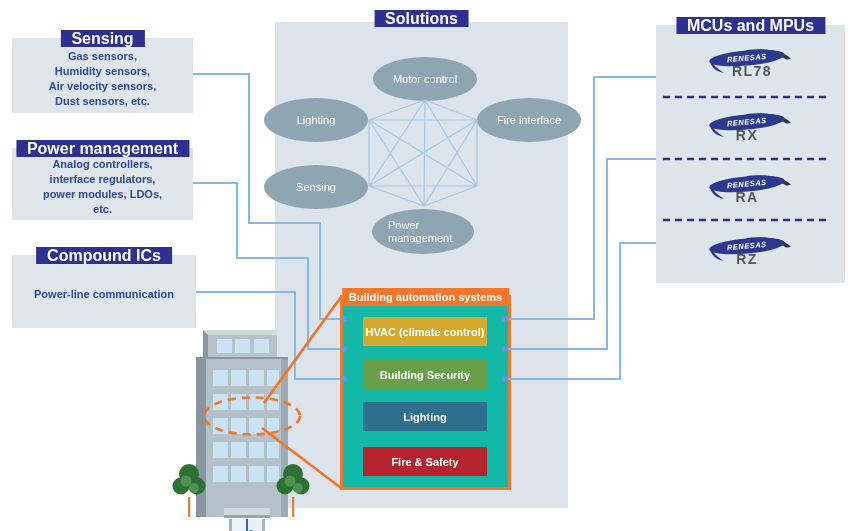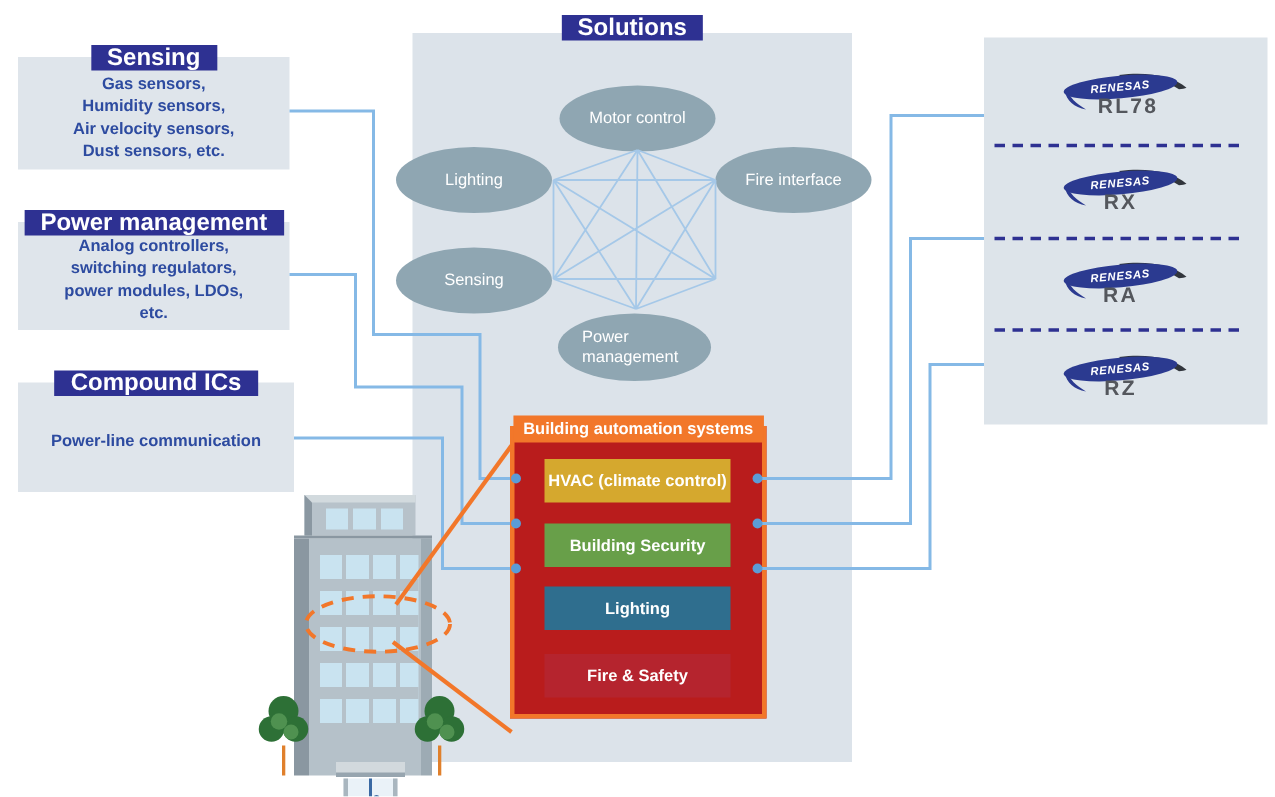--- a/index.html
+++ b/index.html
@@ -32,22 +32,22 @@
     color:#ffffff;font-size:11px;line-height:12.5px;padding:0 10px;box-sizing:border-box;z-index:4;
   }
   #node-motor{left:373px;top:57px;}
   #node-lighting{left:264px;top:98px;}
   #node-ui{left:477px;top:98px;}
   #node-sensing{left:264px;top:165px;}
   #node-connectivity{left:477px;top:165px;}
   #node-power{left:372px;top:209px;width:102px;height:45px;padding:0 16px;}
   
   .callout{
-    position:absolute;left:340px;top:284px;width:171px;height:195px;box-sizing:border-box;
-    background:#b91c1c;border:3px solid #f2772a;z-index:5;
+    position:absolute;left:340px;top:295px;width:171px;height:195px;box-sizing:border-box;
+    background:#14b8a6;border:3px solid #f2772a;z-index:5;
   }
   .tag-orange{
     position:absolute;left:50%;top:-10px;transform:translateX(-50%);
     background:#f2772a;color:#ffffff;font-weight:bold;font-size:11px;
     padding:3px 7px;white-space:nowrap;
   }
   .sys-bar{
     position:absolute;left:20px;width:124px;height:29px;
     display:flex;align-items:center;justify-content:center;
     color:#ffffff;font-weight:bold;font-size:11px;white-space:nowrap;
@@ -90,30 +90,31 @@
   <div class="info-box" id="box-sensing">
     <div class="tag">Sensing</div>
     <div class="box-body">Gas sensors,
 Humidity sensors,
 Air velocity sensors,
 Dust sensors, etc.</div>
   </div>
   <div class="info-box" id="box-power">
     <div class="tag">Power management</div>
     <div class="box-body">Analog controllers,
-switching regulators,
+interface regulators,
 power modules, LDOs,
 etc.</div>
   </div>
   <div class="info-box" id="box-compound">
     <div class="tag">Compound ICs</div>
     <div class="box-body">Power-line communication</div>
   </div>
 
   <div class="panel mcu-panel">
+    <div class="tag">MCUs and MPUs</div>
 
     <div class="logo" id="logo-0">
       <svg width="92" height="30" viewBox="0 0 92 30">
         <path d="M42,2 C62,-0.5 78,3 87,10.5 C86,11 84,11.5 82,11.5 C74,6 60,3.5 44,3.8 Z" fill="#31353c"></path>
         <ellipse cx="43" cy="10" rx="38" ry="7.6" fill="#2b3a90" transform="rotate(-5 43 10)"></ellipse>
         <path d="M6,13 C7,19 12,23.5 20,25 C13,20.5 9,17 8,12.5 Z" fill="#2b3a90"></path>
         <text x="43" y="12.5" transform="rotate(-5 43 12.5)" text-anchor="middle" font-size="7.5" font-weight="bold" font-style="italic" fill="#ffffff" letter-spacing="0.5">RENESAS</text>
         <text x="48" y="27.5" text-anchor="middle" font-size="14" font-weight="bold" fill="#54575d" letter-spacing="1.5">RL78</text>
       </svg>
     </div>

